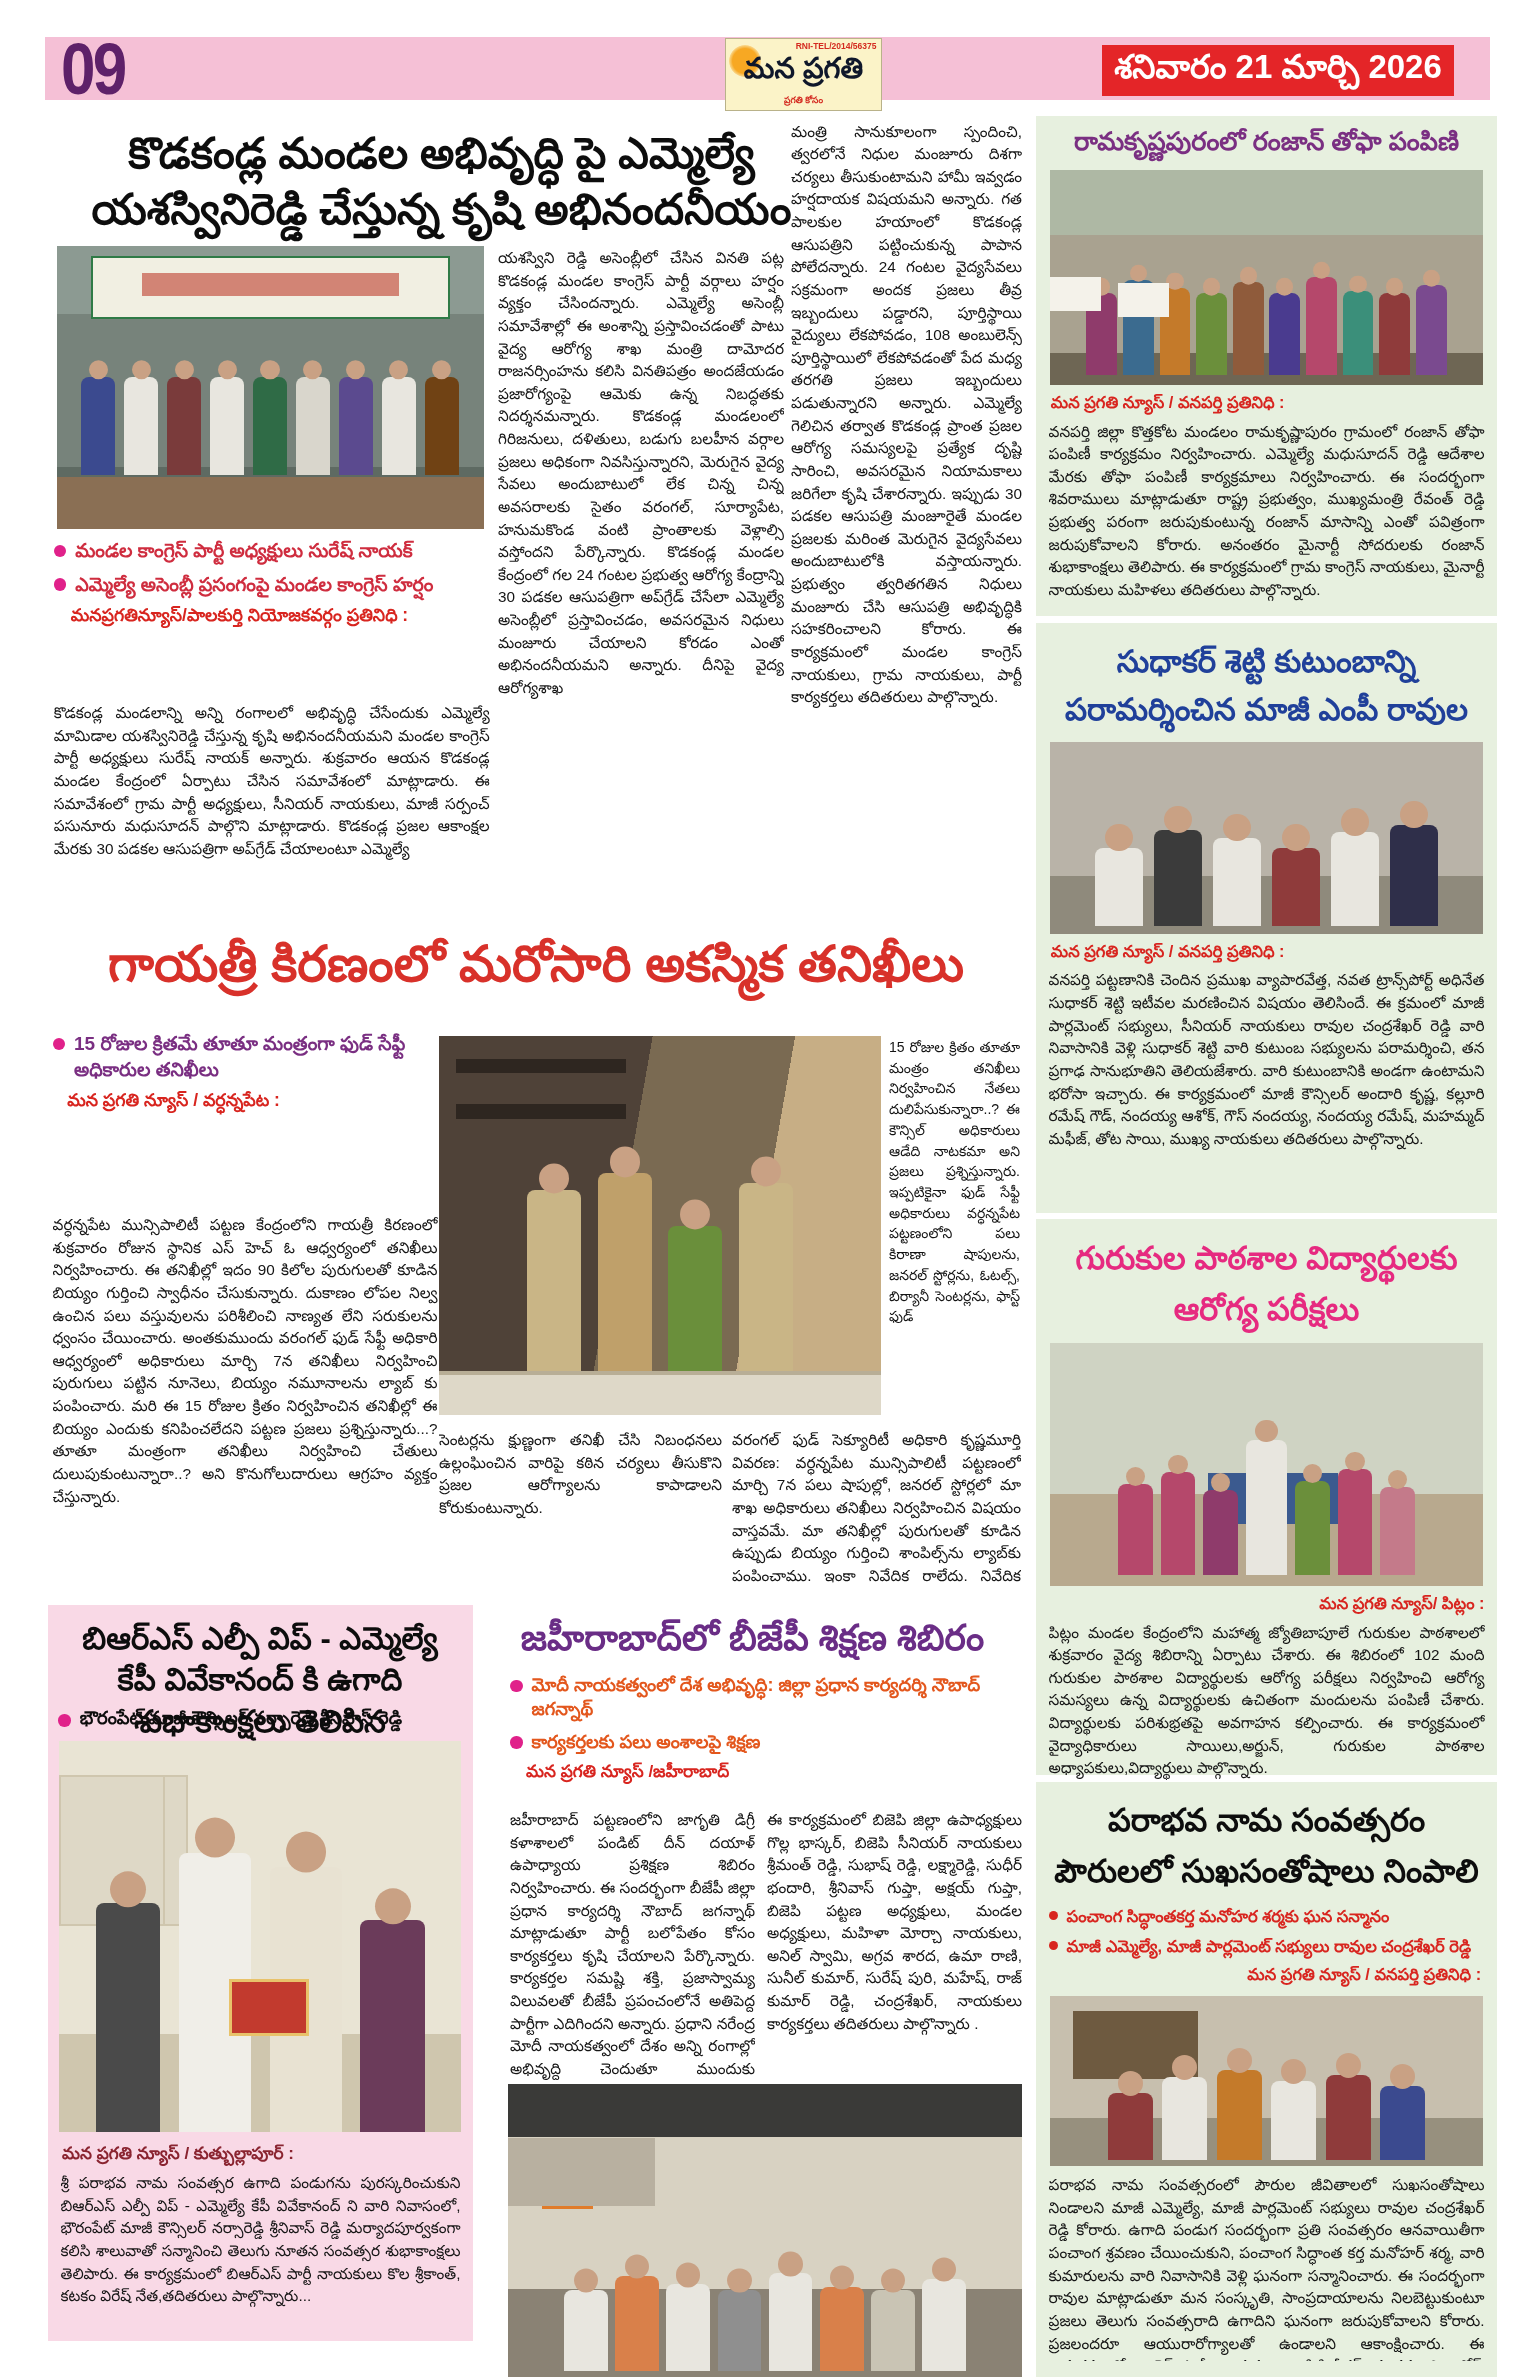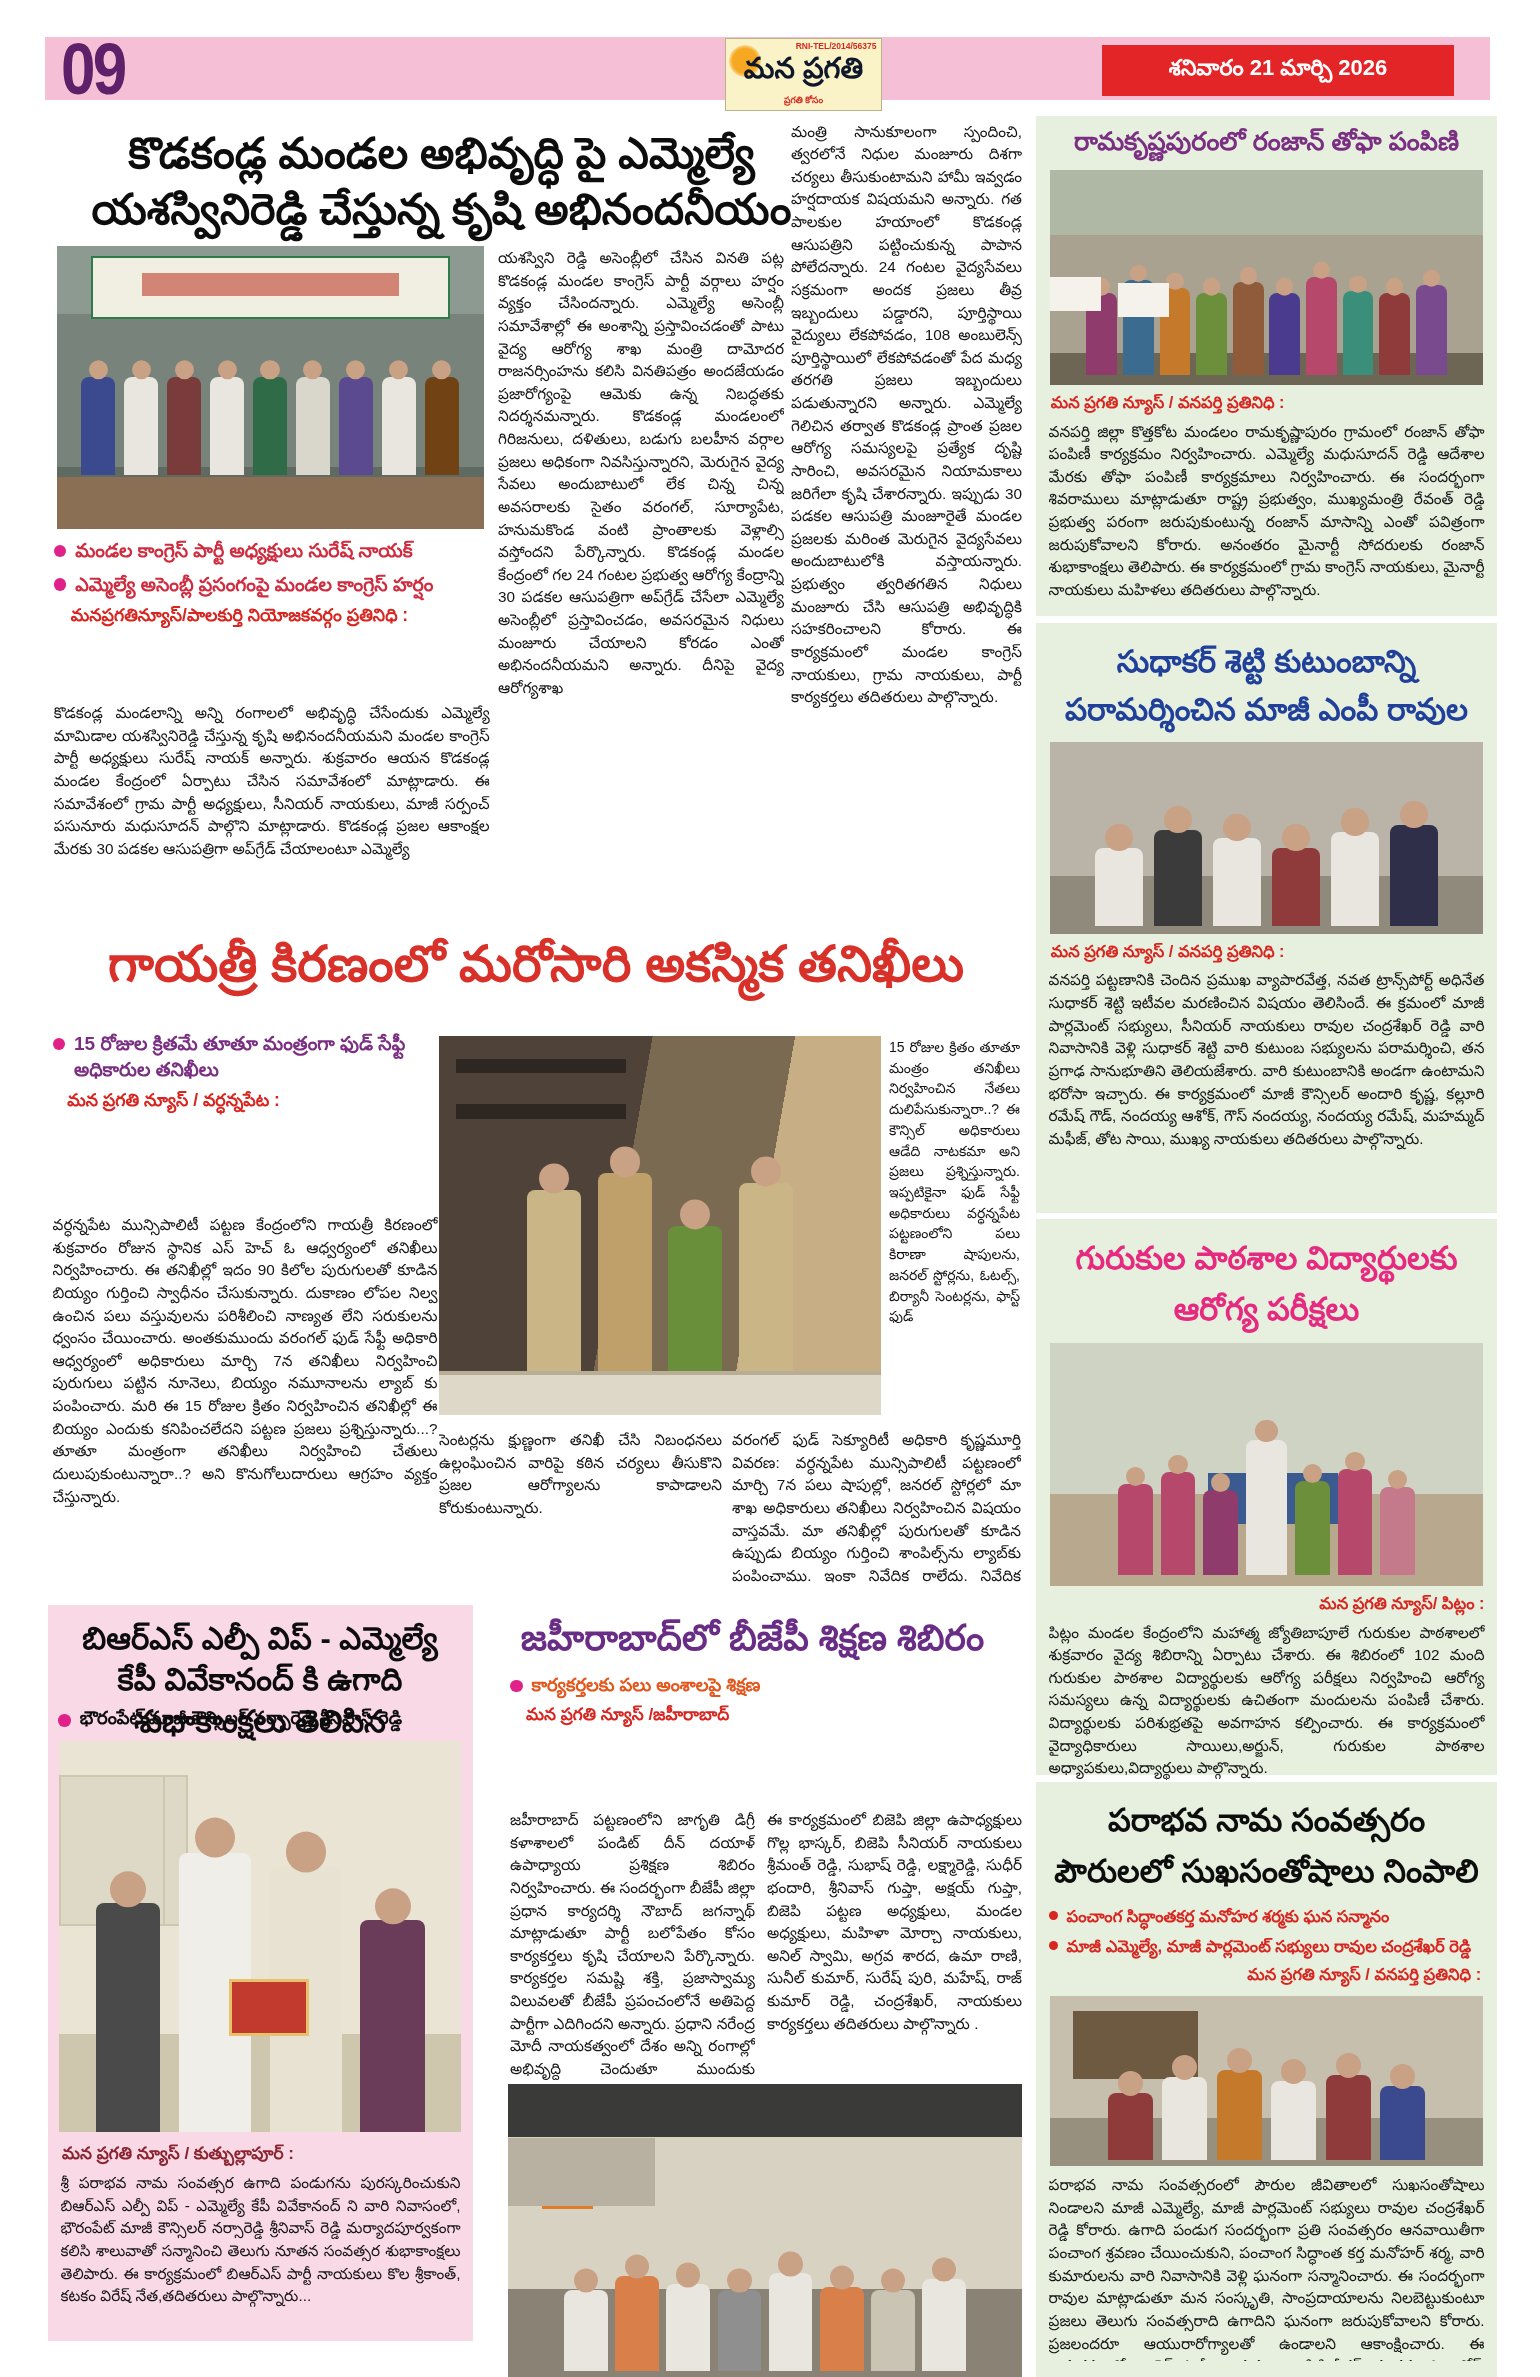--- a/index.html
+++ b/index.html
@@ -9,21 +9,21 @@
   
   #header-bar{left:45px;top:37px;width:1445px;height:63px;background:#F5C0D6;}
   #page-number{left:61px;top:34px;font-size:62px;font-weight:800;color:#5E2169;letter-spacing:-2.8px;transform:scaleY(1.15);}
   #masthead{left:725px;top:38px;width:155px;height:71px;background:#FBF3C8;border:0.6px solid #b9b28a;overflow:hidden;}
   #masthead .rni{position:absolute;top:2.3px;right:4.5px;font-size:8.5px;font-weight:bold;color:#D42A20;}
   #masthead .sun{position:absolute;left:3.4px;top:5.7px;width:32px;height:32px;border-radius:50%;
                  background:radial-gradient(circle,#F7A823 0 55%,rgba(247,168,35,.35) 70%,transparent 72%);}
   #masthead .title{position:absolute;left:0;right:0;top:13px;text-align:center;font-size:29px;font-weight:800;color:#0f172a;}
   #masthead .tagline{position:absolute;left:0;right:0;bottom:3.4px;text-align:center;font-size:9px;font-weight:bold;color:#D42A20;}
   #date-box{left:1102px;top:45px;width:352px;height:51px;background:#E42528;display:flex;align-items:center;justify-content:center;}
-  #date-box span{color:#ffffff;font-size:22px;font-weight:800;}
+  #date-box span{color:#ffffff;font-size:33px;font-weight:800;}
   
   .headline{font-weight:800;text-align:center;}
   .bodytxt{font-size:15.3px;line-height:1.48;text-align:justify;}
   .byline{color:#D8251F;font-weight:bold;font-size:16.4px;}
   .bullet{display:flex;gap:9px;margin-bottom:8px;font-weight:bold;line-height:1.35;}
   .bullet .dot{width:12.5px;height:12.5px;border-radius:50%;background:#E0218A;flex:none;margin-top:6.8px;}
   
   .photo{position:absolute;overflow:hidden;background:linear-gradient(#9aa7a0,#6e7a74);}
   .band{position:absolute;left:0;right:0;}
   .crowd{position:absolute;left:0;right:0;display:flex;align-items:flex-end;justify-content:center;gap:2.2%;padding:0 3%;}
@@ -140,20 +140,24 @@
     </div>
 
     <div class="byline" style="position:absolute;left:14px;top:539px;font-size:17px;color:#8a2430;">మన ప్రగతి న్యూస్ / కుత్బుల్లాపూర్ :</div>
     <div class="bodytxt" style="position:absolute;left:12.5px;top:567px;width:400px;height:158px;overflow:hidden;">శ్రీ పరాభవ నామ సంవత్సర ఉగాది పండుగను పురస్కరించుకుని బిఆర్ఎస్ ఎల్పీ విప్ - ఎమ్మెల్యే కేపీ వివేకానంద్ ని వారి నివాసంలో, భౌరంపేట్ మాజీ కౌన్సిలర్ నర్సారెడ్డి శ్రీనివాస్ రెడ్డి మర్యాదపూర్వకంగా కలిసి శాలువాతో సన్మానించి తెలుగు నూతన సంవత్సర శుభాకాంక్షలు తెలిపారు. ఈ కార్యక్రమంలో బిఆర్ఎస్ పార్టీ నాయకులు కొల శ్రీకాంత్, కటకం విరేష్ నేత,తదితరులు పాల్గొన్నారు...</div>
   </div>
 
   <div class="abs" style="left:481px;top:1610px;width:543px;height:767px;">
     <div class="headline" style="position:absolute;left:0;top:6.8px;width:100%;font-size:36px;color:#6A2D86;">జహీరాబాద్‌లో బీజేపీ శిక్షణ శిబిరం</div>
 
     <div class="abs" style="left:29px;top:63px;width:504px;">
+      <div class="bullet">
+          <span class="dot"></span>
+        <span style="color:#E3571D;font-size:18px;">మోదీ నాయకత్వంలో దేశ అభివృద్ధి: జిల్లా ప్రధాన కార్యదర్శి నౌబాద్ జగన్నాథ్</span>
+        </div>
       <div class="bullet">
           <span class="dot"></span>
         <span style="color:#E3571D;font-size:18px;">కార్యకర్తలకు పలు అంశాలపై శిక్షణ</span>
         </div>
       <div class="byline" style="margin:2.3px 0 0 16px;font-size:17px;">మన ప్రగతి న్యూస్ /జహీరాబాద్</div>
     </div>
 
     <div class="bodytxt abs" style="left:29px;top:199px;width:245px;height:271px;overflow:hidden;">జహీరాబాద్ పట్టణంలోని జాగృతి డిగ్రీ కళాశాలలో పండిట్ దీన్ దయాళ్ ఉపాధ్యాయ ప్రశిక్షణ శిబిరం నిర్వహించారు. ఈ సందర్భంగా బీజేపీ జిల్లా ప్రధాన కార్యదర్శి నౌబాద్ జగన్నాథ్ మాట్లాడుతూ పార్టీ బలోపేతం కోసం కార్యకర్తలు కృషి చేయాలని పేర్కొన్నారు. కార్యకర్తల సమష్టి శక్తి, ప్రజాస్వామ్య విలువలతో బీజేపీ ప్రపంచంలోనే అతిపెద్ద పార్టీగా ఎదిగిందని అన్నారు. ప్రధాని నరేంద్ర మోదీ నాయకత్వంలో దేశం అన్ని రంగాల్లో అభివృద్ధి చెందుతూ ముందుకు సాగుతోందని, దేశ సేవ కోసం పని చేస్తున్న కార్యకర్తలకు పలు అంశాలపై శిక్షణ ఇచ్చినట్లు తెలిపారు.</div>
     <div class="bodytxt abs" style="left:286px;top:199px;width:255px;height:271px;overflow:hidden;">ఈ కార్యక్రమంలో బిజెపి జిల్లా ఉపాధ్యక్షులు గొల్ల భాస్కర్, బిజెపి సీనియర్ నాయకులు శ్రీమంత్ రెడ్డి, సుభాష్ రెడ్డి, లక్ష్మారెడ్డి, సుధీర్ భందారి, శ్రీనివాస్ గుప్తా, అక్షయ్ గుప్తా, బిజెపి పట్టణ అధ్యక్షులు, మండల అధ్యక్షులు, మహిళా మోర్చా నాయకులు, అనిల్ స్వామి, అగ్రవ శారద, ఉమా రాణి, సునీల్ కుమార్, సురేష్ పురి, మహేష్, రాజ్ కుమార్ రెడ్డి, చంద్రశేఖర్, నాయకులు కార్యకర్తలు తదితరులు పాల్గొన్నారు .</div>
 

